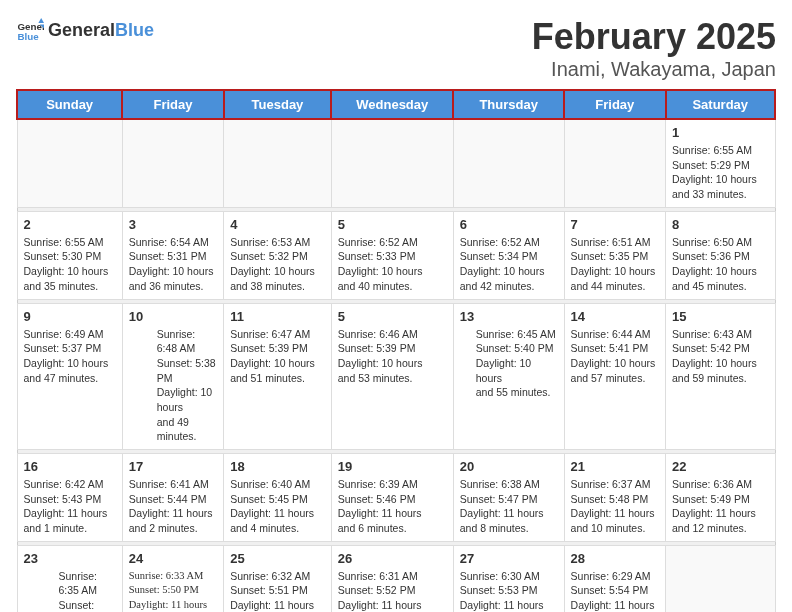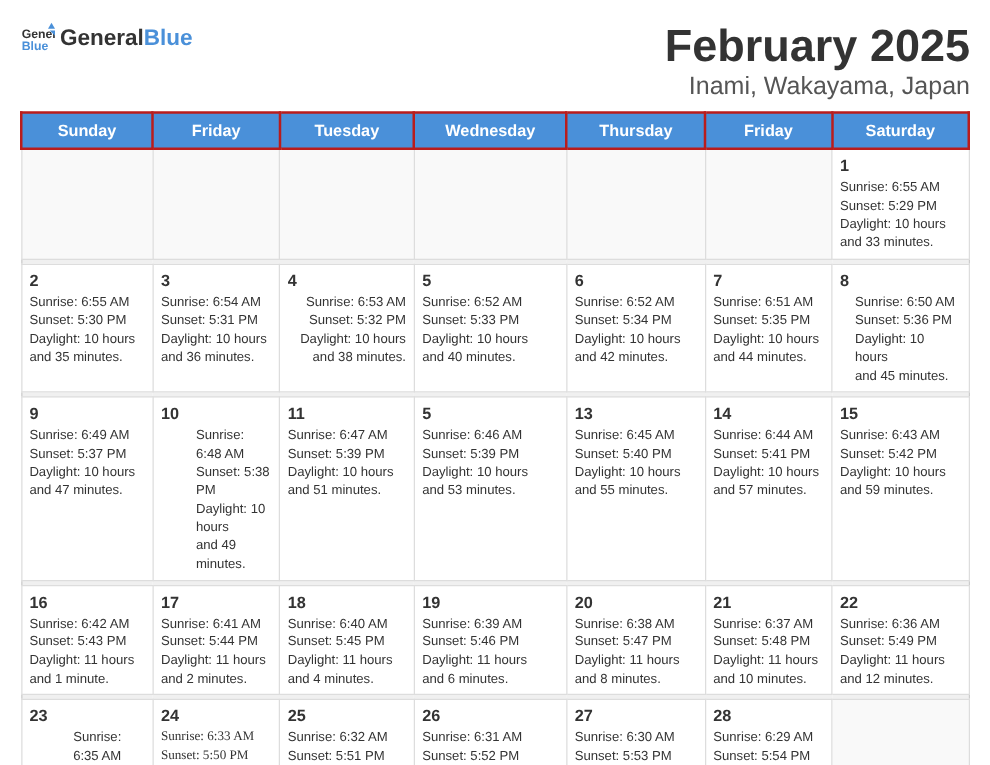--- a/index.html
+++ b/index.html
@@ -163,21 +163,21 @@
         </td>
         <td>
           <span class="day-number">3</span>
           <div class="day-detail" style="white-space: pre-line;">Sunrise: 6:54 AM
 Sunset: 5:31 PM
 Daylight: 10 hours
 and 36 minutes.</div>
         </td>
         <td>
           <span class="day-number">4</span>
-          <div class="day-detail" style="white-space: pre-line; text-align: right;">Sunrise: 6:53 AM
+          <div class="day-detail" style="white-space: pre-line;">Sunrise: 6:53 AM
 Sunset: 5:32 PM
 Daylight: 10 hours
 and 38 minutes.</div>
         </td>
         <td>
           <span class="day-number">5</span>
           <div class="day-detail" style="white-space: pre-line;">Sunrise: 6:52 AM
 Sunset: 5:33 PM
 Daylight: 10 hours
 and 40 minutes.</div>
@@ -191,21 +191,21 @@
         </td>
         <td>
           <span class="day-number">7</span>
           <div class="day-detail" style="white-space: pre-line;">Sunrise: 6:51 AM
 Sunset: 5:35 PM
 Daylight: 10 hours
 and 44 minutes.</div>
         </td>
         <td>
           <span class="day-number">8</span>
-          <div class="day-detail" style="white-space: pre-line; margin-left: 12px;">Sunrise: 6:50 AM
+          <div class="day-detail" style="white-space: pre-line;">Sunrise: 6:50 AM
 Sunset: 5:36 PM
 Daylight: 10 hours
 and 45 minutes.</div>
         </td>
       </tr>
       <tr class="row-spacer">
         <td></td>
         <td></td>
         <td></td>
         <td></td>
@@ -237,21 +237,21 @@
         </td>
         <td>
           <span class="day-number">5</span>
           <div class="day-detail" style="white-space: pre-line;">Sunrise: 6:46 AM
 Sunset: 5:39 PM
 Daylight: 10 hours
 and 53 minutes.</div>
         </td>
         <td>
           <span class="day-number">13</span>
-          <div class="day-detail" style="white-space: pre-line;">Sunrise: 6:45 AM
+          <div class="day-detail" style="white-space: pre-line; margin-left: 16px;">Sunrise: 6:45 AM
 Sunset: 5:40 PM
 Daylight: 10 hours
 and 55 minutes.</div>
         </td>
         <td>
           <span class="day-number">14</span>
           <div class="day-detail" style="white-space: pre-line;">Sunrise: 6:44 AM
 Sunset: 5:41 PM
 Daylight: 10 hours
 and 57 minutes.</div>

